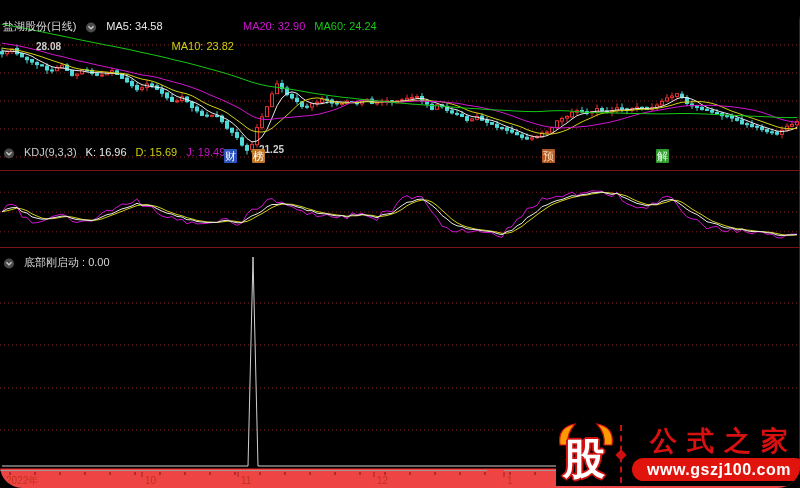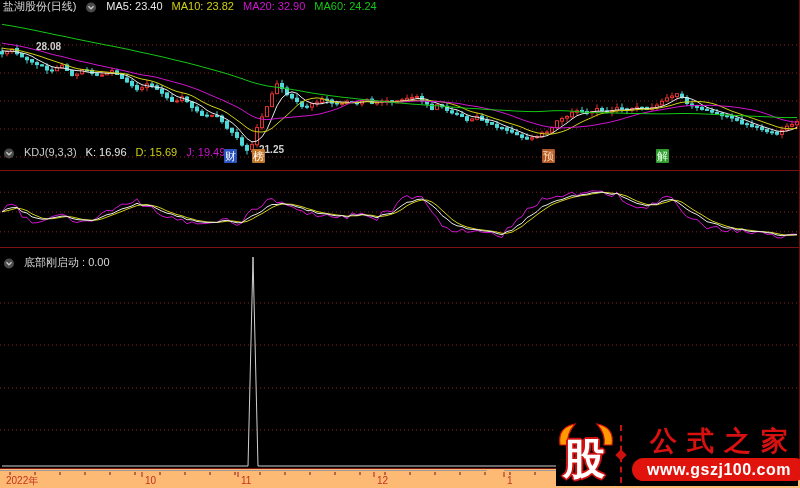--- a/index.html
+++ b/index.html
@@ -1,26 +1,26 @@
 <!DOCTYPE html>
 <html><head>
 <meta charset="utf-8">
 <style>
   html,body{margin:0;padding:0;background:#000;}
   .stage{position:relative;width:800px;height:488px;background:#000;overflow:hidden;
-         font-family:"Liberation Sans",sans-serif;-webkit-font-smoothing:none;}
+         font-family:"Liberation Sans",sans-serif;border-radius:22px;-webkit-font-smoothing:none;}
   .chart-area{position:absolute;left:0;top:0;width:799px;height:469px;border-right:1px solid #6e1010;}
   .panel-svg{position:absolute;left:0;display:block;}
   .hdr{position:absolute;left:3px;z-index:5;display:flex;align-items:center;gap:9px;
        font-size:11px;line-height:13px;white-space:nowrap;}
   .chev{display:inline-flex;width:12px;height:12px;}
   .badge{position:absolute;z-index:6;width:13px;height:14px;font-size:11px;line-height:14px;
          text-align:center;border-radius:1px;}
   .anno{position:absolute;z-index:6;font-size:10px;color:#cfcfcf;font-weight:bold;}
-  .axis{position:absolute;left:0;top:469px;width:800px;height:19px;background:#fdba74;
+  .axis{position:absolute;left:0;top:469px;width:800px;height:19px;background:#ef4444;
         border-bottom:1px solid #6e1010;}
   .axis svg{display:block;}
   .logo{position:absolute;left:556px;top:422px;width:242px;height:64px;z-index:8;background:#000;
         display:flex;align-items:center;}
   .bull{position:relative;width:60px;height:62px;flex:0 0 auto;}
   .bull .char{position:absolute;left:7px;top:12px;font-size:42px;font-weight:bold;color:#fff;
         font-family:"DejaVu Serif",serif;line-height:48px;
         text-shadow:-2px 0 #d01010,2px 0 #d01010,0 -2px #d01010,0 2px #d01010,
                     -1px -1px #d01010,1px 1px #d01010,-1px 1px #d01010,1px -1px #d01010;}
   .bull svg{position:absolute;left:0;top:0;}
@@ -391,22 +391,22 @@
       </svg>
 
     <div class="hdr" style="top:0">
       <span style="color:#d8d8d8">盐湖股份(日线)</span>
       <span class="chev">
         <svg width="12" height="12">
             <circle cx="6" cy="6.5" r="5" fill="#4a4a4a"></circle>
         <path d="M3.4,5.3 L6,7.8 L8.6,5.3" stroke="#c8c8c8" stroke-width="1.3" fill="none"></path>
           </svg>
       </span>
-      <span id="ma0" style="color: rgb(232, 232, 232);">MA5: 23.40</span>
-      <span id="ma1" style="color: rgb(208, 208, 20);">MA10: 23.82</span>
+      <span id="ma0" style="color: rgb(232, 232, 232);">MA5: 34.58</span>
+      <span id="ma1" style="color: rgb(208, 208, 20); margin-top: 40px;">MA10: 23.82</span>
       <span id="ma2" style="color: rgb(208, 20, 208);">MA20: 32.90</span>
       <span id="ma3" style="color: rgb(20, 200, 20);">MA60: 24.24</span>
     </div>
 
     <div class="hdr" style="top:146px">
       <span class="chev">
         <svg width="12" height="12">
             <circle cx="6" cy="6.5" r="5" fill="#4a4a4a"></circle>
         <path d="M3.4,5.3 L6,7.8 L8.6,5.3" stroke="#c8c8c8" stroke-width="1.3" fill="none"></path>
           </svg>

